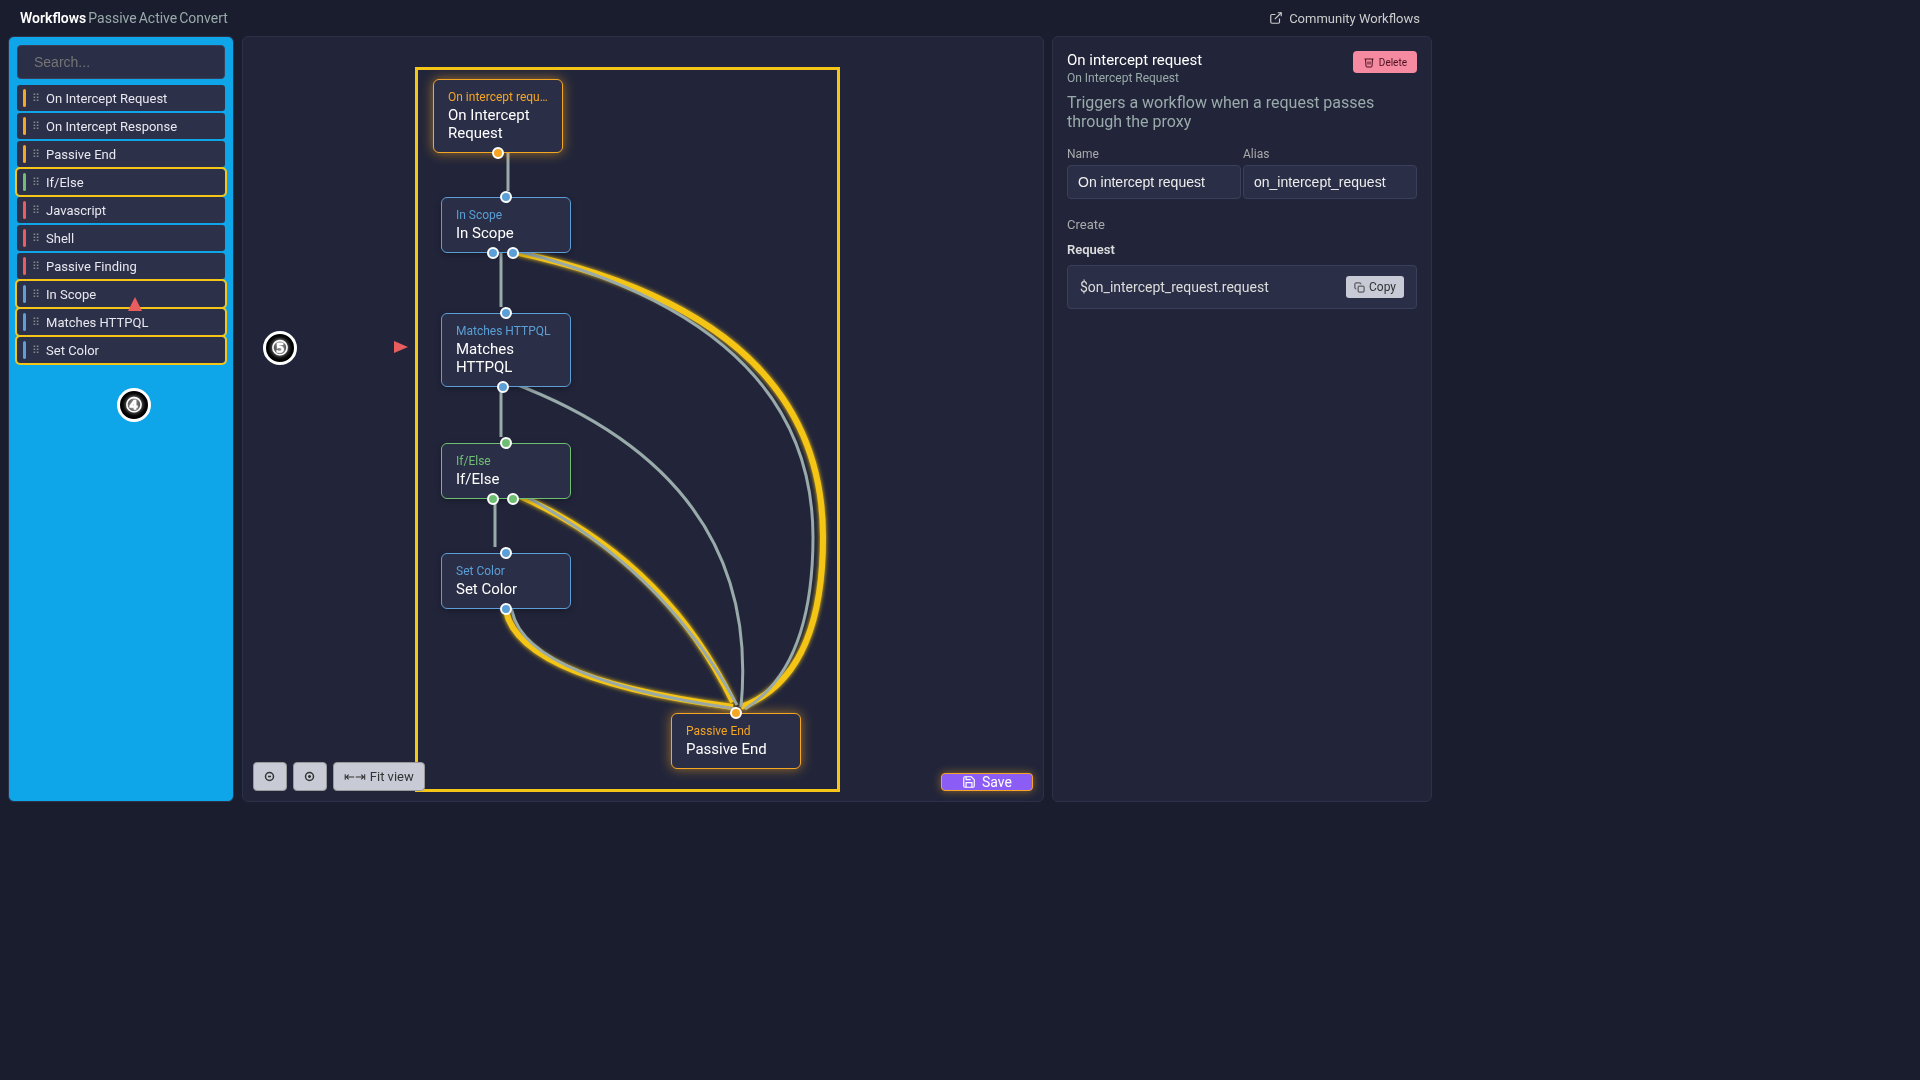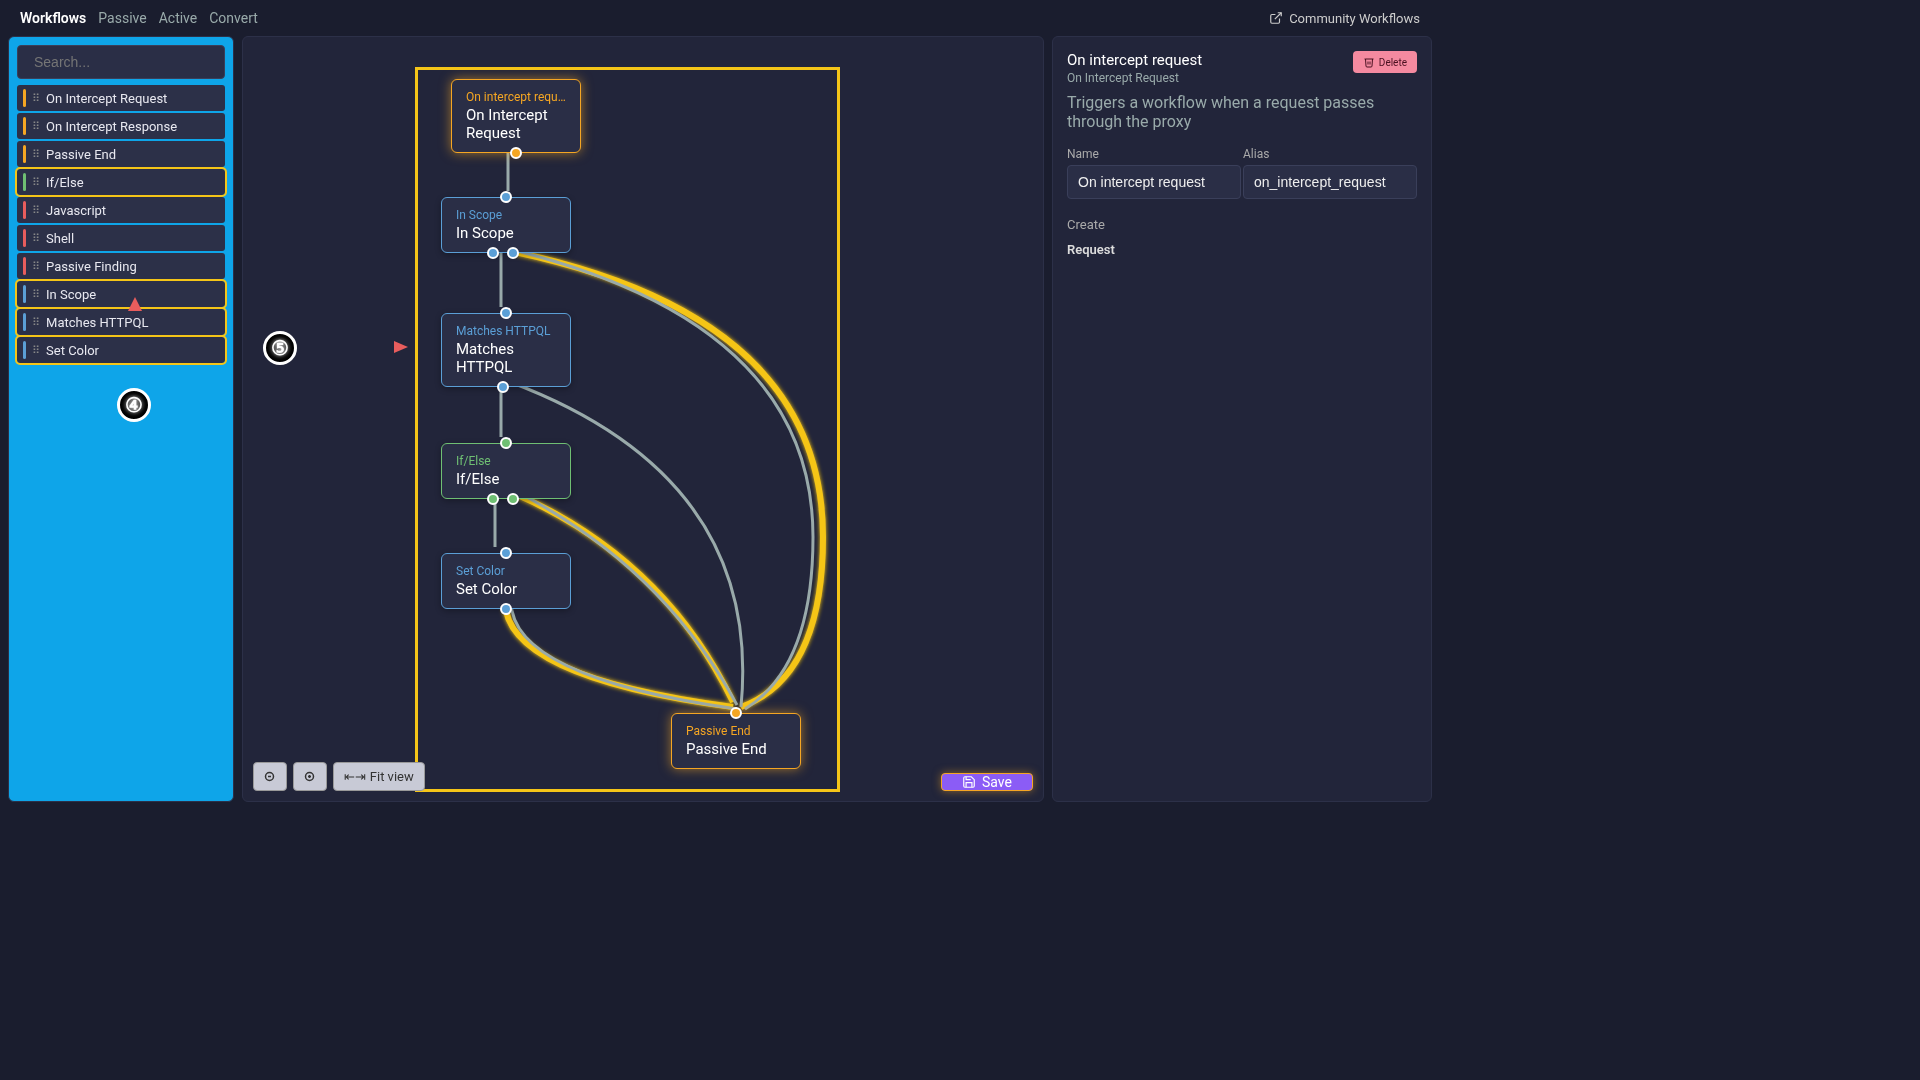--- a/index.html
+++ b/index.html
@@ -13,21 +13,21 @@
   overflow: hidden;
   position: relative;
 }
 .topbar {
   display: flex;
   align-items: center;
   padding: 0 20px;
   height: 36px;
   justify-content: space-between;
 }
-.topbar-left { display: flex; align-items: center; gap: 12px; }
+.topbar-left { display: flex; align-items: center; gap: 2px; }
 .tab { color: #9aa; cursor: pointer; }
 .tab.active { color: #fff; font-weight: 600; }
 .community-link { display: flex; align-items: center; gap: 6px; color: #ccc; font-size: 13px; }
 
 .main { display: flex; height: 774px; gap: 8px; padding: 0 8px 8px 8px; }
 
 .sidebar {
   width: 226px;
   background: #0ea5e9;
   border: 1px solid #2c3048;
@@ -323,21 +323,21 @@
       <path d="M 265 116 L 265 154" stroke="#9aa" stroke-width="3" fill="none"></path>
       <path d="M 258 215 L 258 270" stroke="#9aa" stroke-width="3" fill="none"></path>
       <path d="M 258 345 L 258 400" stroke="#9aa" stroke-width="3" fill="none"></path>
       <path d="M 252 455 L 252 510" stroke="#9aa" stroke-width="3" fill="none"></path>
       <path d="M 268 564 Q 268 640 494 672" stroke="#9aa" stroke-width="3" fill="none"></path>
       <path d="M 278 215 Q 570 290 570 500 Q 570 630 502 672" stroke="#9aa" stroke-width="3" fill="none"></path>
       <path d="M 267 345 Q 520 440 498 670" stroke="#9aa" stroke-width="3" fill="none"></path>
       <path d="M 274 455 Q 420 530 494 668" stroke="#9aa" stroke-width="3" fill="none"></path>
     </svg>
 
-    <div class="flow-node orange" style="left:208px;top:42px">
+    <div class="flow-node orange" style="left:190px;top:42px">
       <div class="ntype">On intercept requ…</div>
       <div class="ntitle">On Intercept<br>Request</div>
       <div class="port out po" style="left:58px"></div>
     </div>
     <div class="flow-node blue" style="left:198px;top:160px">
       <div class="port in pb"></div>
       <div class="ntype">In Scope</div>
       <div class="ntitle">In Scope</div>
       <div class="port out pb" style="left:45px"></div>
       <div class="port out pb" style="left:65px"></div>
@@ -429,20 +429,30 @@
         <label class="rp-label">Name</label>
         <input class="rp-input" value="On intercept request" style="">
       </div>
       <div class="rp-field">
         <label class="rp-label">Alias</label>
         <input class="rp-input" value="on_intercept_request" style="">
       </div>
     </div>
     <div class="rp-section">Create</div>
     <div class="rp-sublabel">Request</div>
+    <div class="rp-output">
+      <span>$on_intercept_request.request</span>
+      <div class="copy-btn">
+        <svg width="11" height="11" viewBox="0 0 24 24" fill="none" stroke="currentColor" stroke-width="2">
+            <rect x="9" y="9" width="13" height="13" rx="2"></rect>
+            <path d="M5 15H4a2 2 0 0 1-2-2V4a2 2 0 0 1 2-2h9a2 2 0 0 1 2 2v1"></path>
+          </svg>
+        <span>Copy</span>
+      </div>
+    </div>
   </div>
 </div>
 
 <svg style="position:absolute;left:120px;top:292px;width:40px;height:110px;overflow:visible">
   <defs>
       <linearGradient id="ag2" x1="0" y1="1" x2="0" y2="0">
         <stop offset="0" stop-color="#fff"></stop>
         <stop offset="1" stop-color="#e85d5d"></stop>
       </linearGradient>
     </defs>

